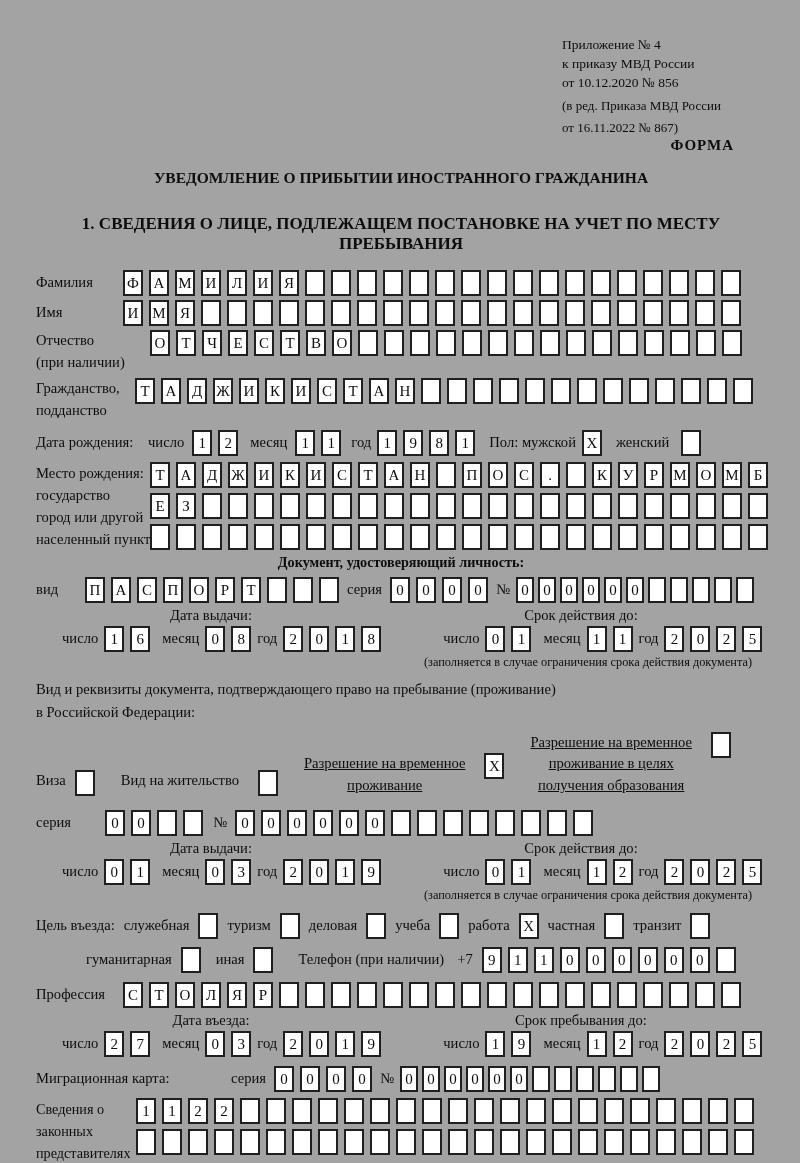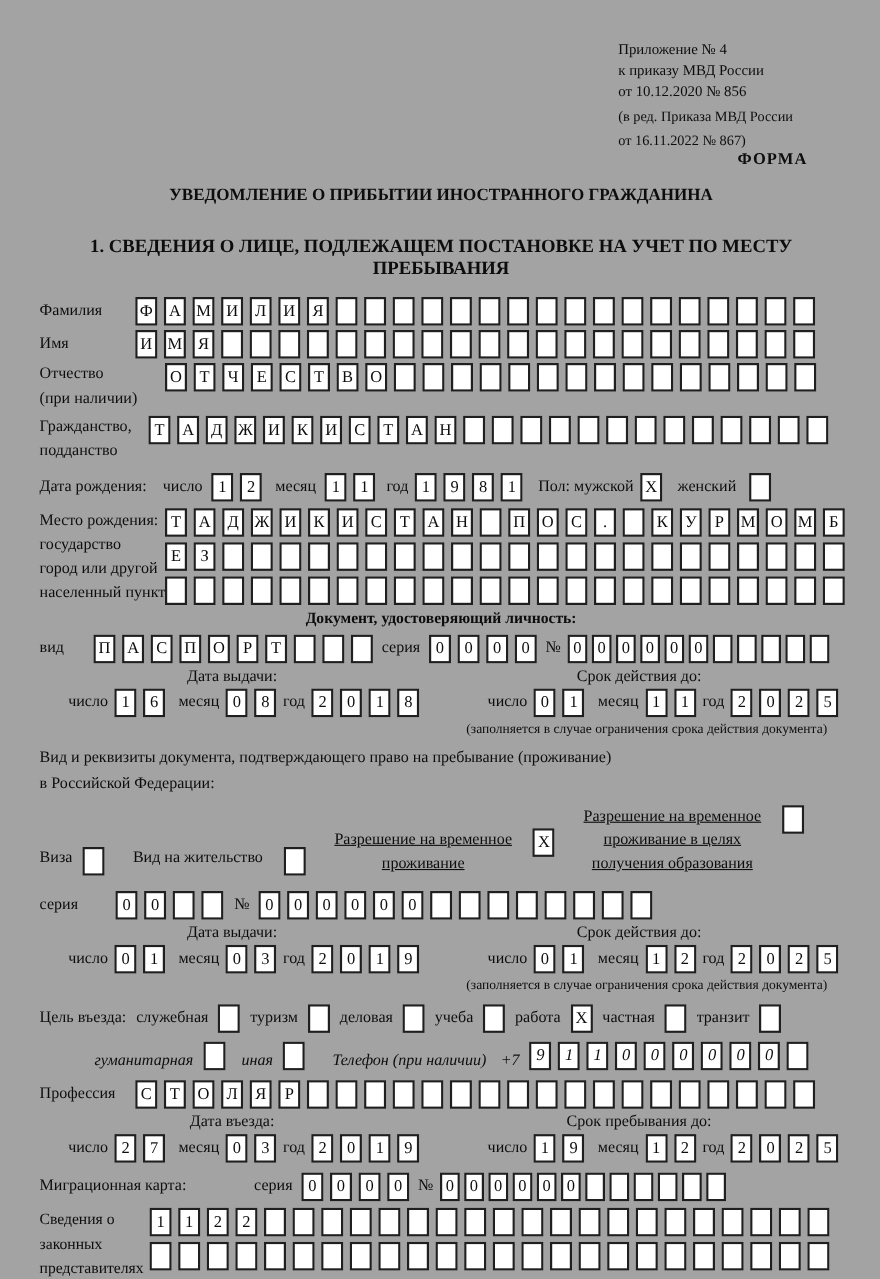--- a/index.html
+++ b/index.html
@@ -40,21 +40,21 @@
   .dg2 { margin-left:62px; }
   .note { text-align:right; padding-right:14px; font-size:12.3px; margin-top:3px; }
   .doc-h { text-align:center; font-weight:700; font-size:14.2px; margin:4px 0 6px; }
   .intro { margin-top:8px; line-height:1.6; }
   
   .opt-row { display:flex; align-items:flex-end; margin-top:8px; margin-bottom:14px; }
   .opt { display:flex; align-items:flex-start; gap:9px; }
   .opt .txt { line-height:1.45; }
   .opt .txt.ctr { text-align:center;text-decoration:underline; }.g26{margin-left:26px}
   .purpose { display:flex; align-items:center; gap:9px; margin-top:10px; flex-wrap:nowrap; }
-  .purpose2 { display:flex; align-items:flex-end; gap:9px; margin-top:8px; margin-left:50px;font-style:italic; }
+  .purpose2 { display:flex; align-items:center; gap:9px; margin-top:8px; margin-left:50px; }
 </style>
 </head>
 <body>
 
 <div class="page">
 
   <div class="hdr">
     <div>Приложение № 4</div>
     <div>к приказу МВД России</div>
     <div>от 10.12.2020 № 856</div>

